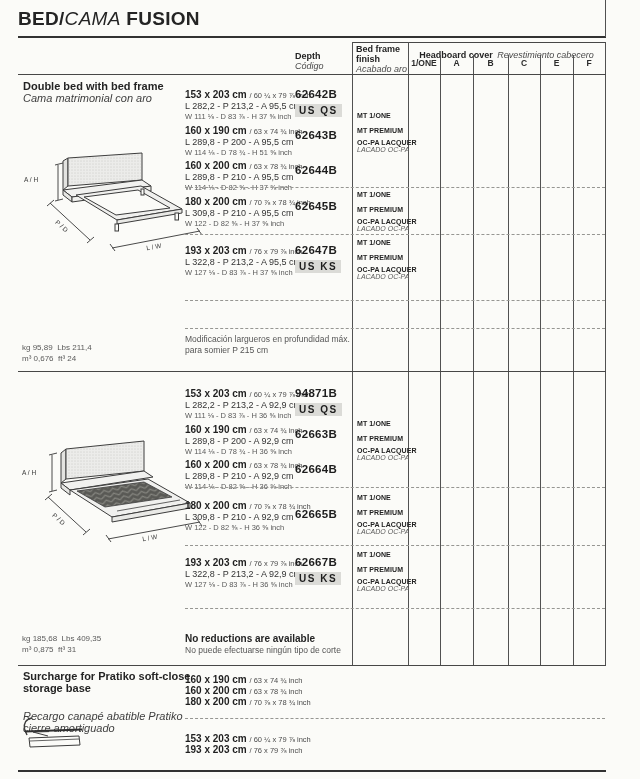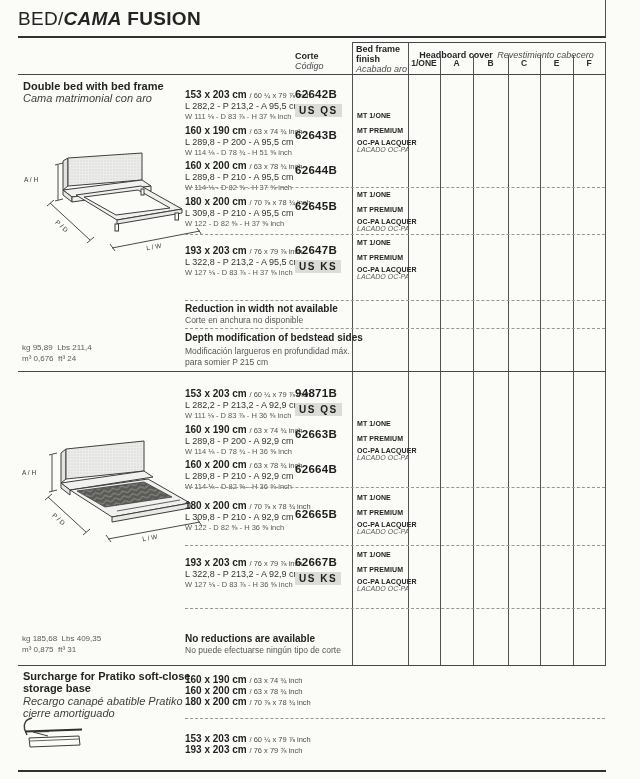--- a/index.html
+++ b/index.html
@@ -6,22 +6,22 @@
   html,body{background:#d9d9d6}
   .page{position:relative;width:640px;height:779px;margin:0 auto;background:#fbfbf8;
         font-family:"Liberation Sans",sans-serif;color:#242424;overflow:hidden}
   .abs{position:absolute}
   .hl{position:absolute;height:1px;background:#474747}
   .hl2{position:absolute;height:2px;background:#323232}
   .vl{position:absolute;width:1px;background:#515151}
   .dash{position:absolute;height:0;border-top:1px dashed #969692}
 
   .page-title{font-size:19px;letter-spacing:.3px;white-space:nowrap}
-  .page-title .t1{font-weight:400}
-  .page-title .t2{font-weight:700;font-style:italic}
+  .page-title .t1{font-weight:700}
+  .page-title .t2{font-weight:400;font-style:italic}
   .page-title .t3{font-weight:700}
 
   .hdr-b{font-size:9px;font-weight:700;line-height:10px;white-space:nowrap}
   .hdr-i{font-size:9px;font-style:italic;color:#4a4a4a;line-height:10px;white-space:nowrap}
   .colhead{position:absolute;top:58px;font-size:8.5px;font-weight:700;text-align:center;color:#2b2b2b}
 
   .sec-en{font-size:11px;font-weight:700;white-space:nowrap}
   .sec-es{font-size:11px;font-style:italic;color:#3e3e3e;white-space:nowrap}
 
   .dim{white-space:nowrap}
@@ -53,21 +53,21 @@
 
 <div class="page">
 
   <div class="abs page-title" style="left:18px;top:8px">
     <span class="t1">BED/</span><span class="t2">CAMA</span><span class="t3"> FUSION</span>
   </div>
   <div class="hl2" style="left:18px;top:36px;width:588px"></div>
   <div class="vl" style="left:605px;top:0;height:37px"></div>
 
   <div class="abs" style="left:295px;top:51px">
-    <div class="hdr-b">Corte</div>
+    <div class="hdr-b">Depth</div>
     <div class="hdr-i">Código</div>
   </div>
   <div class="abs" style="left:356px;top:44px">
     <div class="hdr-b">Bed frame</div>
     <div class="hdr-b">finish</div>
     <div class="hdr-i">Acabado aro</div>
   </div>
   <div class="abs" style="left:408px;top:44px;width:197px;text-align:center;white-space:nowrap">
     <span class="hdr-b">Headboard cover</span>
     <span class="hdr-i">Revestimiento cabecero</span>
@@ -200,29 +200,24 @@
   </div>
   <div class="abs fin" style="left:357px;top:239px">
     <div class="f g1">MT 1/ONE</div>
     <div class="f g2">MT PREMIUM</div>
     <div class="f">OC-PA LACQUER</div>
     <div class="fes">LACADO OC-PA</div>
   </div>
 
   <div class="dash" style="left:185px;top:300px;width:420px"></div>
 
-  <div class="abs" style="left:185px;top:303px">
-    <div class="note-en">Reduction in width not available</div>
-    <div class="note-es">Corte en anchura no disponible</div>
-  </div>
 
   <div class="dash" style="left:185px;top:328px;width:420px"></div>
 
   <div class="abs" style="left:185px;top:332px">
-    <div class="note-en">Depth modification of bedstead sides</div>
     <div class="note-es" style="margin-top:2px">Modificación largueros en profundidad máx.</div>
     <div class="note-es">para somier P 215 cm</div>
   </div>
 
   <div class="abs wt" style="left:22px;top:343px">
     <div>kg 95,89&nbsp; Lbs 211,4</div>
     <div>m³ 0,676&nbsp; ft³ 24</div>
   </div>
 
   <div class="hl" style="left:18px;top:371px;width:588px"></div>
@@ -349,21 +344,21 @@
   <div class="abs wt" style="left:22px;top:634px">
     <div>kg 185,68&nbsp; Lbs 409,35</div>
     <div>m³ 0,875&nbsp; ft³ 31</div>
   </div>
 
   <div class="hl" style="left:18px;top:665px;width:588px"></div>
 
   <div class="abs" style="left:23px;top:670px">
     <div class="sec-en">Surcharge for Pratiko soft-close</div>
     <div class="sec-en">storage base</div>
-    <div class="sec-es" style="margin-top:1px">Recargo canapé abatible Pratiko</div>
+    <div class="sec-es" style="margin-top:16px">Recargo canapé abatible Pratiko</div>
     <div class="sec-es">cierre amortiguado</div>
   </div>
 
   <div class="abs dim" style="left:185px;top:674px">
     <div class="l1"><span>160 x 190 cm</span> <span class="in">/ 63 x 74 ¾ inch</span></div>
     <div class="l1"><span>160 x 200 cm</span> <span class="in">/ 63 x 78 ¾ inch</span></div>
     <div class="l1"><span>180 x 200 cm</span> <span class="in">/ 70 ⅞ x 78 ¾ inch</span></div>
   </div>
 
   <div class="abs" style="left:18px;top:714px">

